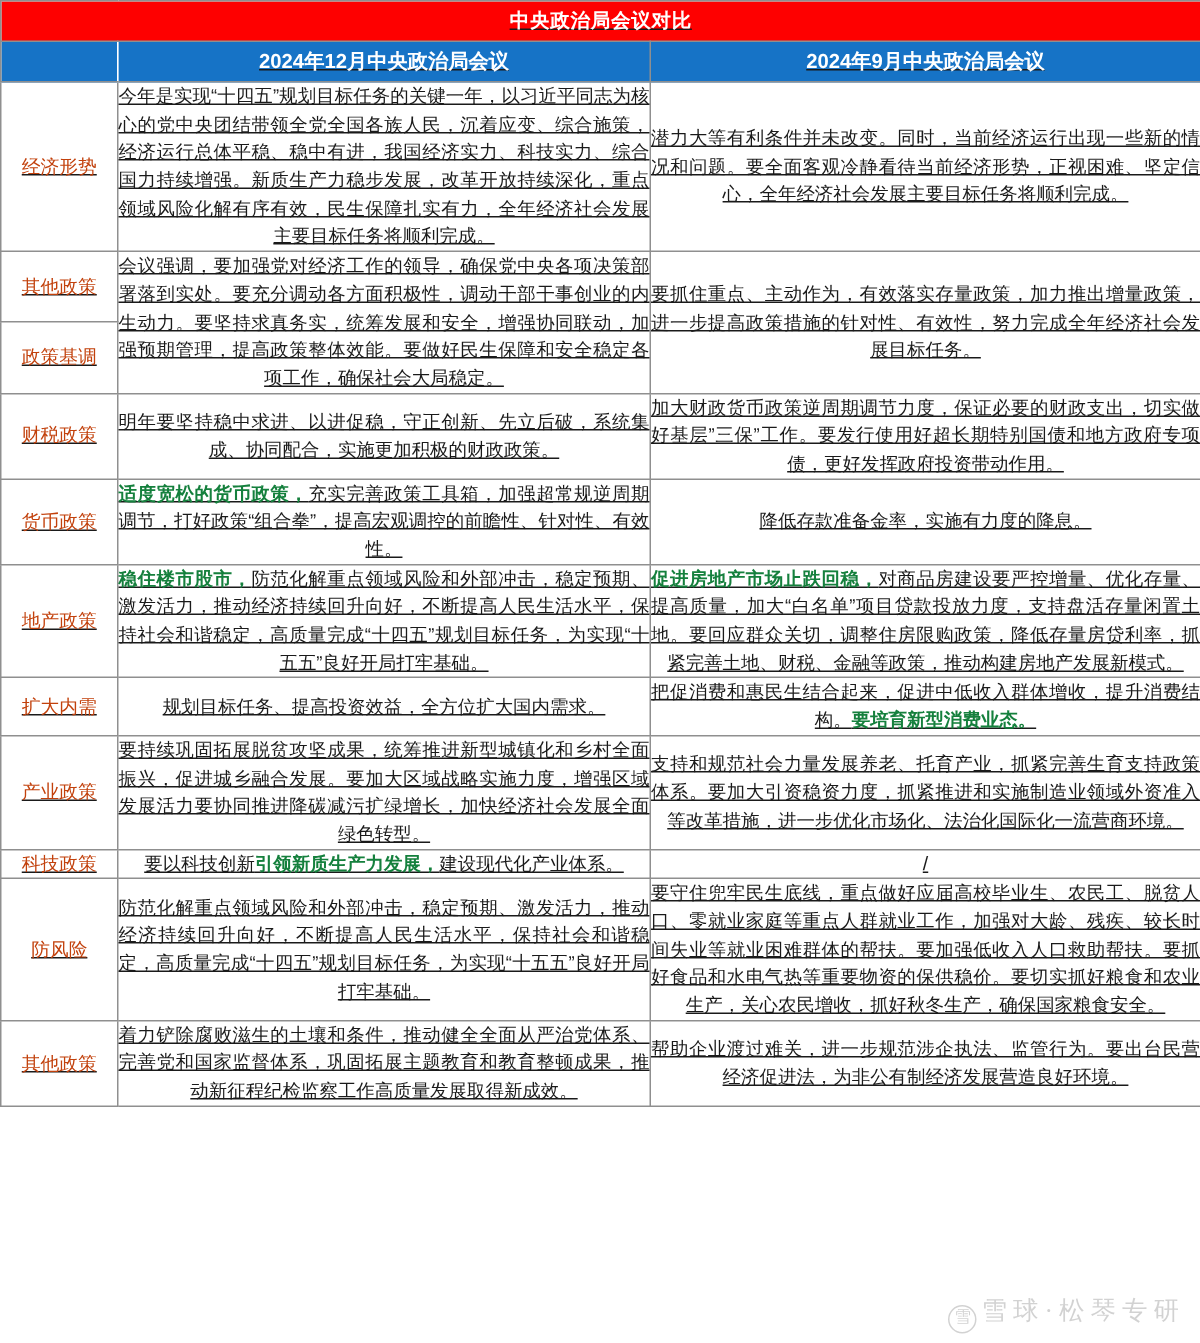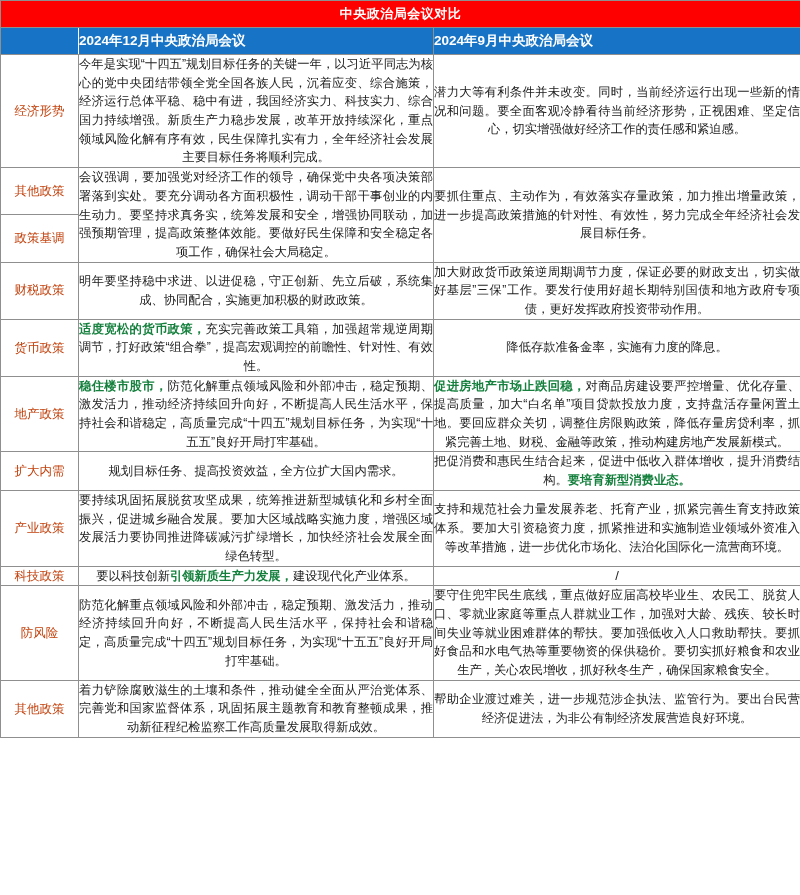--- a/index.html
+++ b/index.html
@@ -18,20 +18,21 @@
     width: 800px;
     height: 895px;
     position: relative;
     box-sizing: border-box;
     background: #ffffff;
   }
   table.cmp {
     width: 800px;
     border-collapse: collapse;
     table-layout: fixed;
+    text-decoration: underline;
   }
   table.cmp td, table.cmp th {
     border: 1px solid #8f8f8f;
     padding: 0;
     vertical-align: middle;
   }
   
   .title-row td {
     background: #fe0000;
     border: 1px solid #fe0000;
@@ -43,21 +44,21 @@
     font-size: 13px;
     font-weight: bold;
     letter-spacing: 0.5px;
     line-height: 26px;
   }
   
   .head-row td {
     background: #1673c6;
     border: 1px solid #1673c6;
     height: 26px;
-    text-align: left;
+    text-align: center;
   }
   .head-row td.corner {
     background: #1673c6;
     border-right: 1px solid #ffffff;
   }
   .head-text {
     color: #ffffff;
     font-size: 13.5px;
     font-weight: bold;
     line-height: 26px;
@@ -156,21 +157,21 @@
           <span class="head-text">2024年9月中央政治局会议</span>
         </td>
       </tr>
 
       <tr>
         <td class="label">经济形势</td>
         <td class="col-a">
           <div class="para">今年是实现“十四五”规划目标任务的关键一年，以习近平同志为核心的党中央团结带领全党全国各族人民，沉着应变、综合施策，经济运行总体平稳、稳中有进，我国经济实力、科技实力、综合国力持续增强。新质生产力稳步发展，改革开放持续深化，重点领域风险化解有序有效，民生保障扎实有力，全年经济社会发展主要目标任务将顺利完成。</div>
         </td>
         <td class="col-b">
-          <div class="para">潜力大等有利条件并未改变。同时，当前经济运行出现一些新的情况和问题。要全面客观冷静看待当前经济形势，正视困难、坚定信心，切实增强做好经济工作的责任感和紧迫感。</div>
+          <div class="para">潜力大等有利条件并未改变。同时，当前经济运行出现一些新的情况和问题。要全面客观冷静看待当前经济形势，正视困难、坚定信心，全年经济社会发展主要目标任务将顺利完成。</div>
         </td>
       </tr>
 
       <tr>
         <td class="label" style="height:42px">其他政策</td>
         <td class="col-a" rowspan="2">
           <div class="para">会议强调，要加强党对经济工作的领导，确保党中央各项决策部署落到实处。要充分调动各方面积极性，调动干部干事创业的内生动力。要坚持求真务实，统筹发展和安全，增强协同联动，加强预期管理，提高政策整体效能。要做好民生保障和安全稳定各项工作，确保社会大局稳定。</div>
         </td>
         <td class="col-b" rowspan="2">
           <div class="para">要抓住重点、主动作为，有效落实存量政策，加力推出增量政策，进一步提高政策措施的针对性、有效性，努力完成全年经济社会发展目标任务。</div>
@@ -256,14 +257,17 @@
           <div class="para">着力铲除腐败滋生的土壤和条件，推动健全全面从严治党体系、完善党和国家监督体系，巩固拓展主题教育和教育整顿成果，推动新征程纪检监察工作高质量发展取得新成效。</div>
         </td>
         <td class="col-b">
           <div class="para">帮助企业渡过难关，进一步规范涉企执法、监管行为。要出台民营经济促进法，为非公有制经济发展营造良好环境。</div>
         </td>
       </tr>
 
     </tbody>
   </table>
 
+  <div class="watermark">
+    <span class="wm-mark">雪</span><span>雪球·松琴专研</span>
+  </div>
 
 </div>
 
 </body></html>

